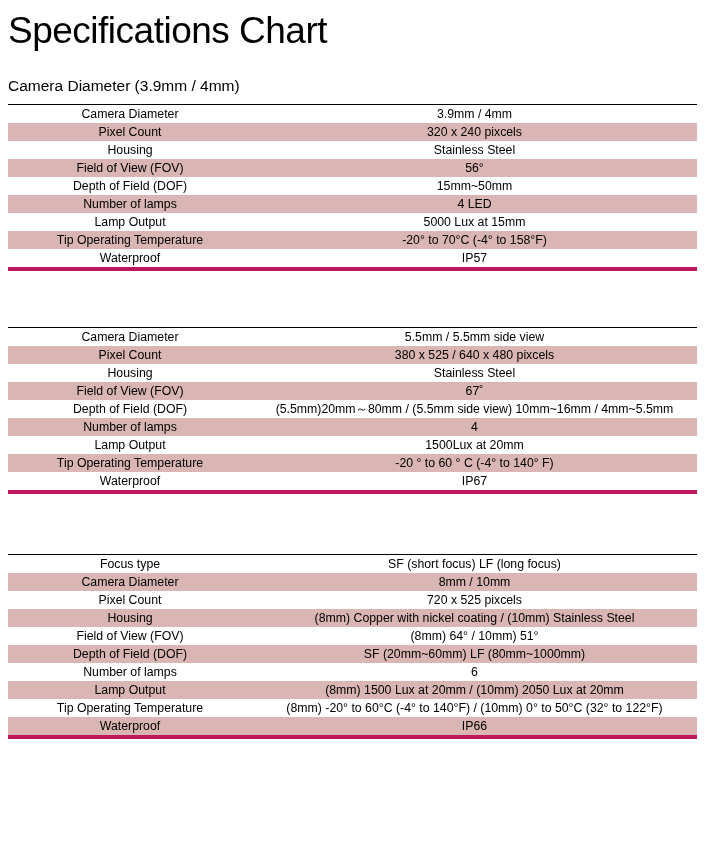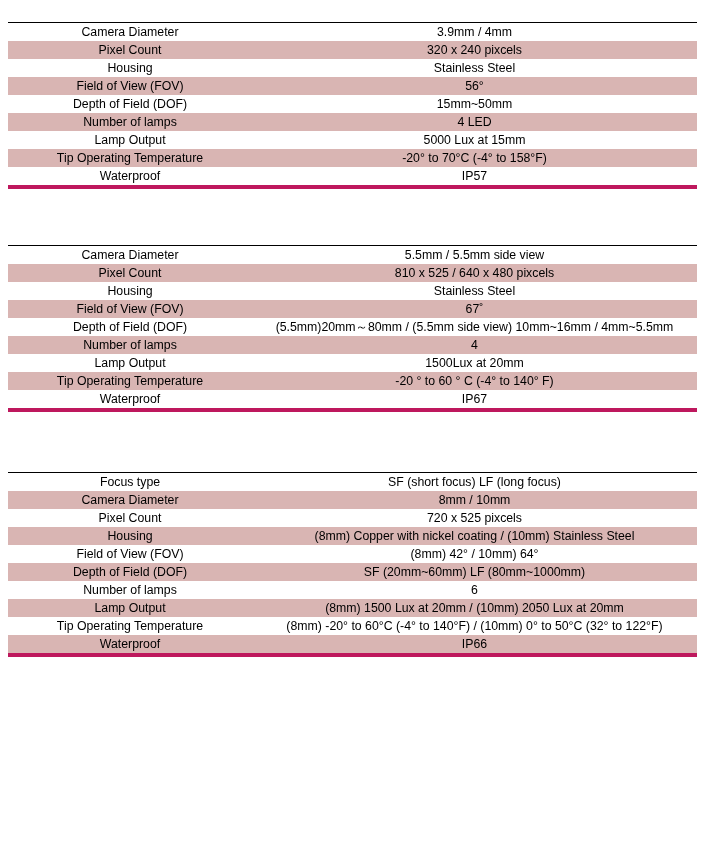--- a/index.html
+++ b/index.html
@@ -70,22 +70,24 @@
     border-bottom: 4px solid #be185d;
   }
   .gap-1 { height: 34px; }
   .gap-2 { height: 38px; }
 </style>
 </head>
 <body>
 
 <div class="page">
 
+  <h1 class="page-title">Specifications Chart</h1>
 
   <div class="section">
+    <div class="section-title">Camera Diameter (3.9mm / 4mm)</div>
     <table class="spec">
       <tbody>
         <tr class="plain rule-top">
           <td class="label">Camera Diameter</td>
           <td class="value">3.9mm / 4mm</td>
         </tr>
         <tr class="shaded">
           <td class="label">Pixel Count</td>
           <td class="value">320 x 240 pixcels</td>
         </tr>
@@ -125,21 +127,21 @@
 
   <div class="section">
     <table class="spec">
       <tbody>
         <tr class="plain rule-top">
           <td class="label">Camera Diameter</td>
           <td class="value">5.5mm / 5.5mm side view</td>
         </tr>
         <tr class="shaded">
           <td class="label">Pixel Count</td>
-          <td class="value">810 x 525 / 640 x 480 pixcels</td>
+          <td class="value">380 x 525 / 640 x 480 pixcels</td>
         </tr>
         <tr class="plain">
           <td class="label">Housing</td>
           <td class="value">Stainless Steel</td>
         </tr>
         <tr class="shaded">
           <td class="label">Field of View (FOV)</td>
           <td class="value">67˚</td>
         </tr>
         <tr class="plain">
@@ -182,21 +184,21 @@
         <tr class="plain">
           <td class="label">Pixel Count</td>
           <td class="value">720 x 525 pixcels</td>
         </tr>
         <tr class="shaded">
           <td class="label">Housing</td>
           <td class="value">(8mm) Copper with nickel coating / (10mm) Stainless Steel</td>
         </tr>
         <tr class="plain">
           <td class="label">Field of View (FOV)</td>
-          <td class="value">(8mm) 42° / 10mm) 64°</td>
+          <td class="value">(8mm) 64° / 10mm) 51°</td>
         </tr>
         <tr class="shaded">
           <td class="label">Depth of Field (DOF)</td>
           <td class="value">SF (20mm~60mm)  LF (80mm~1000mm)</td>
         </tr>
         <tr class="plain">
           <td class="label">Number of lamps</td>
           <td class="value">6</td>
         </tr>
         <tr class="shaded">

